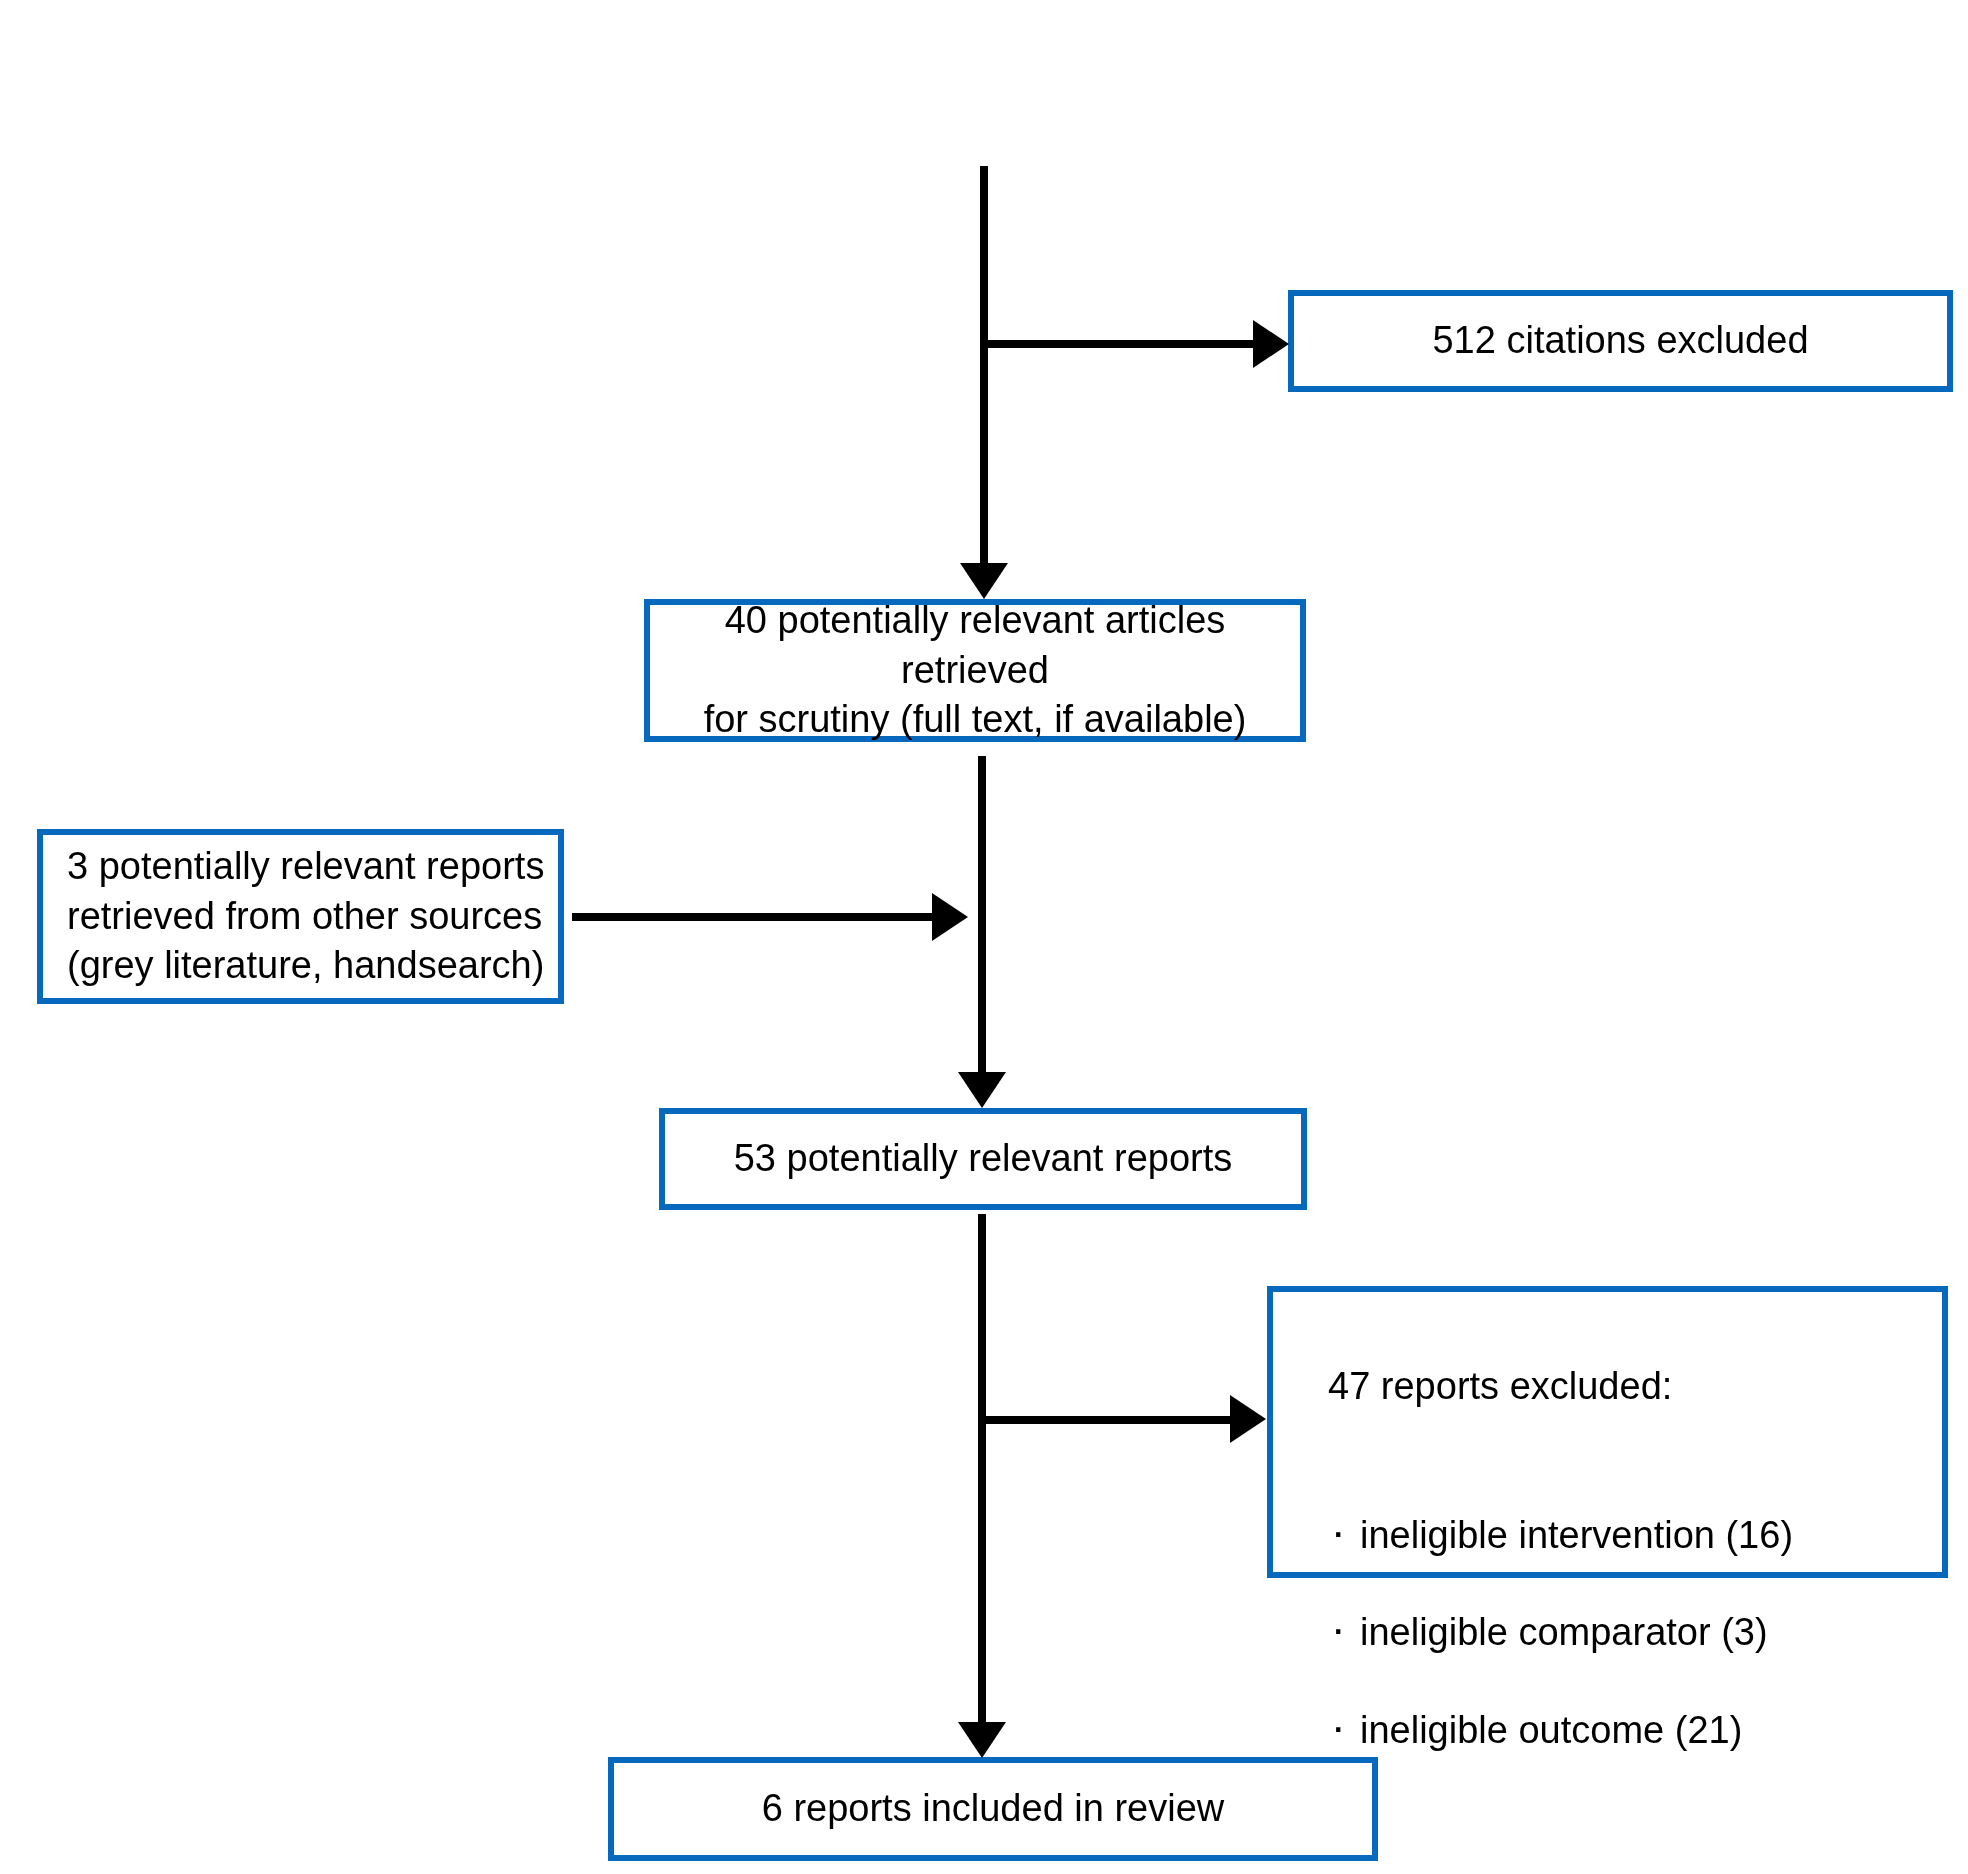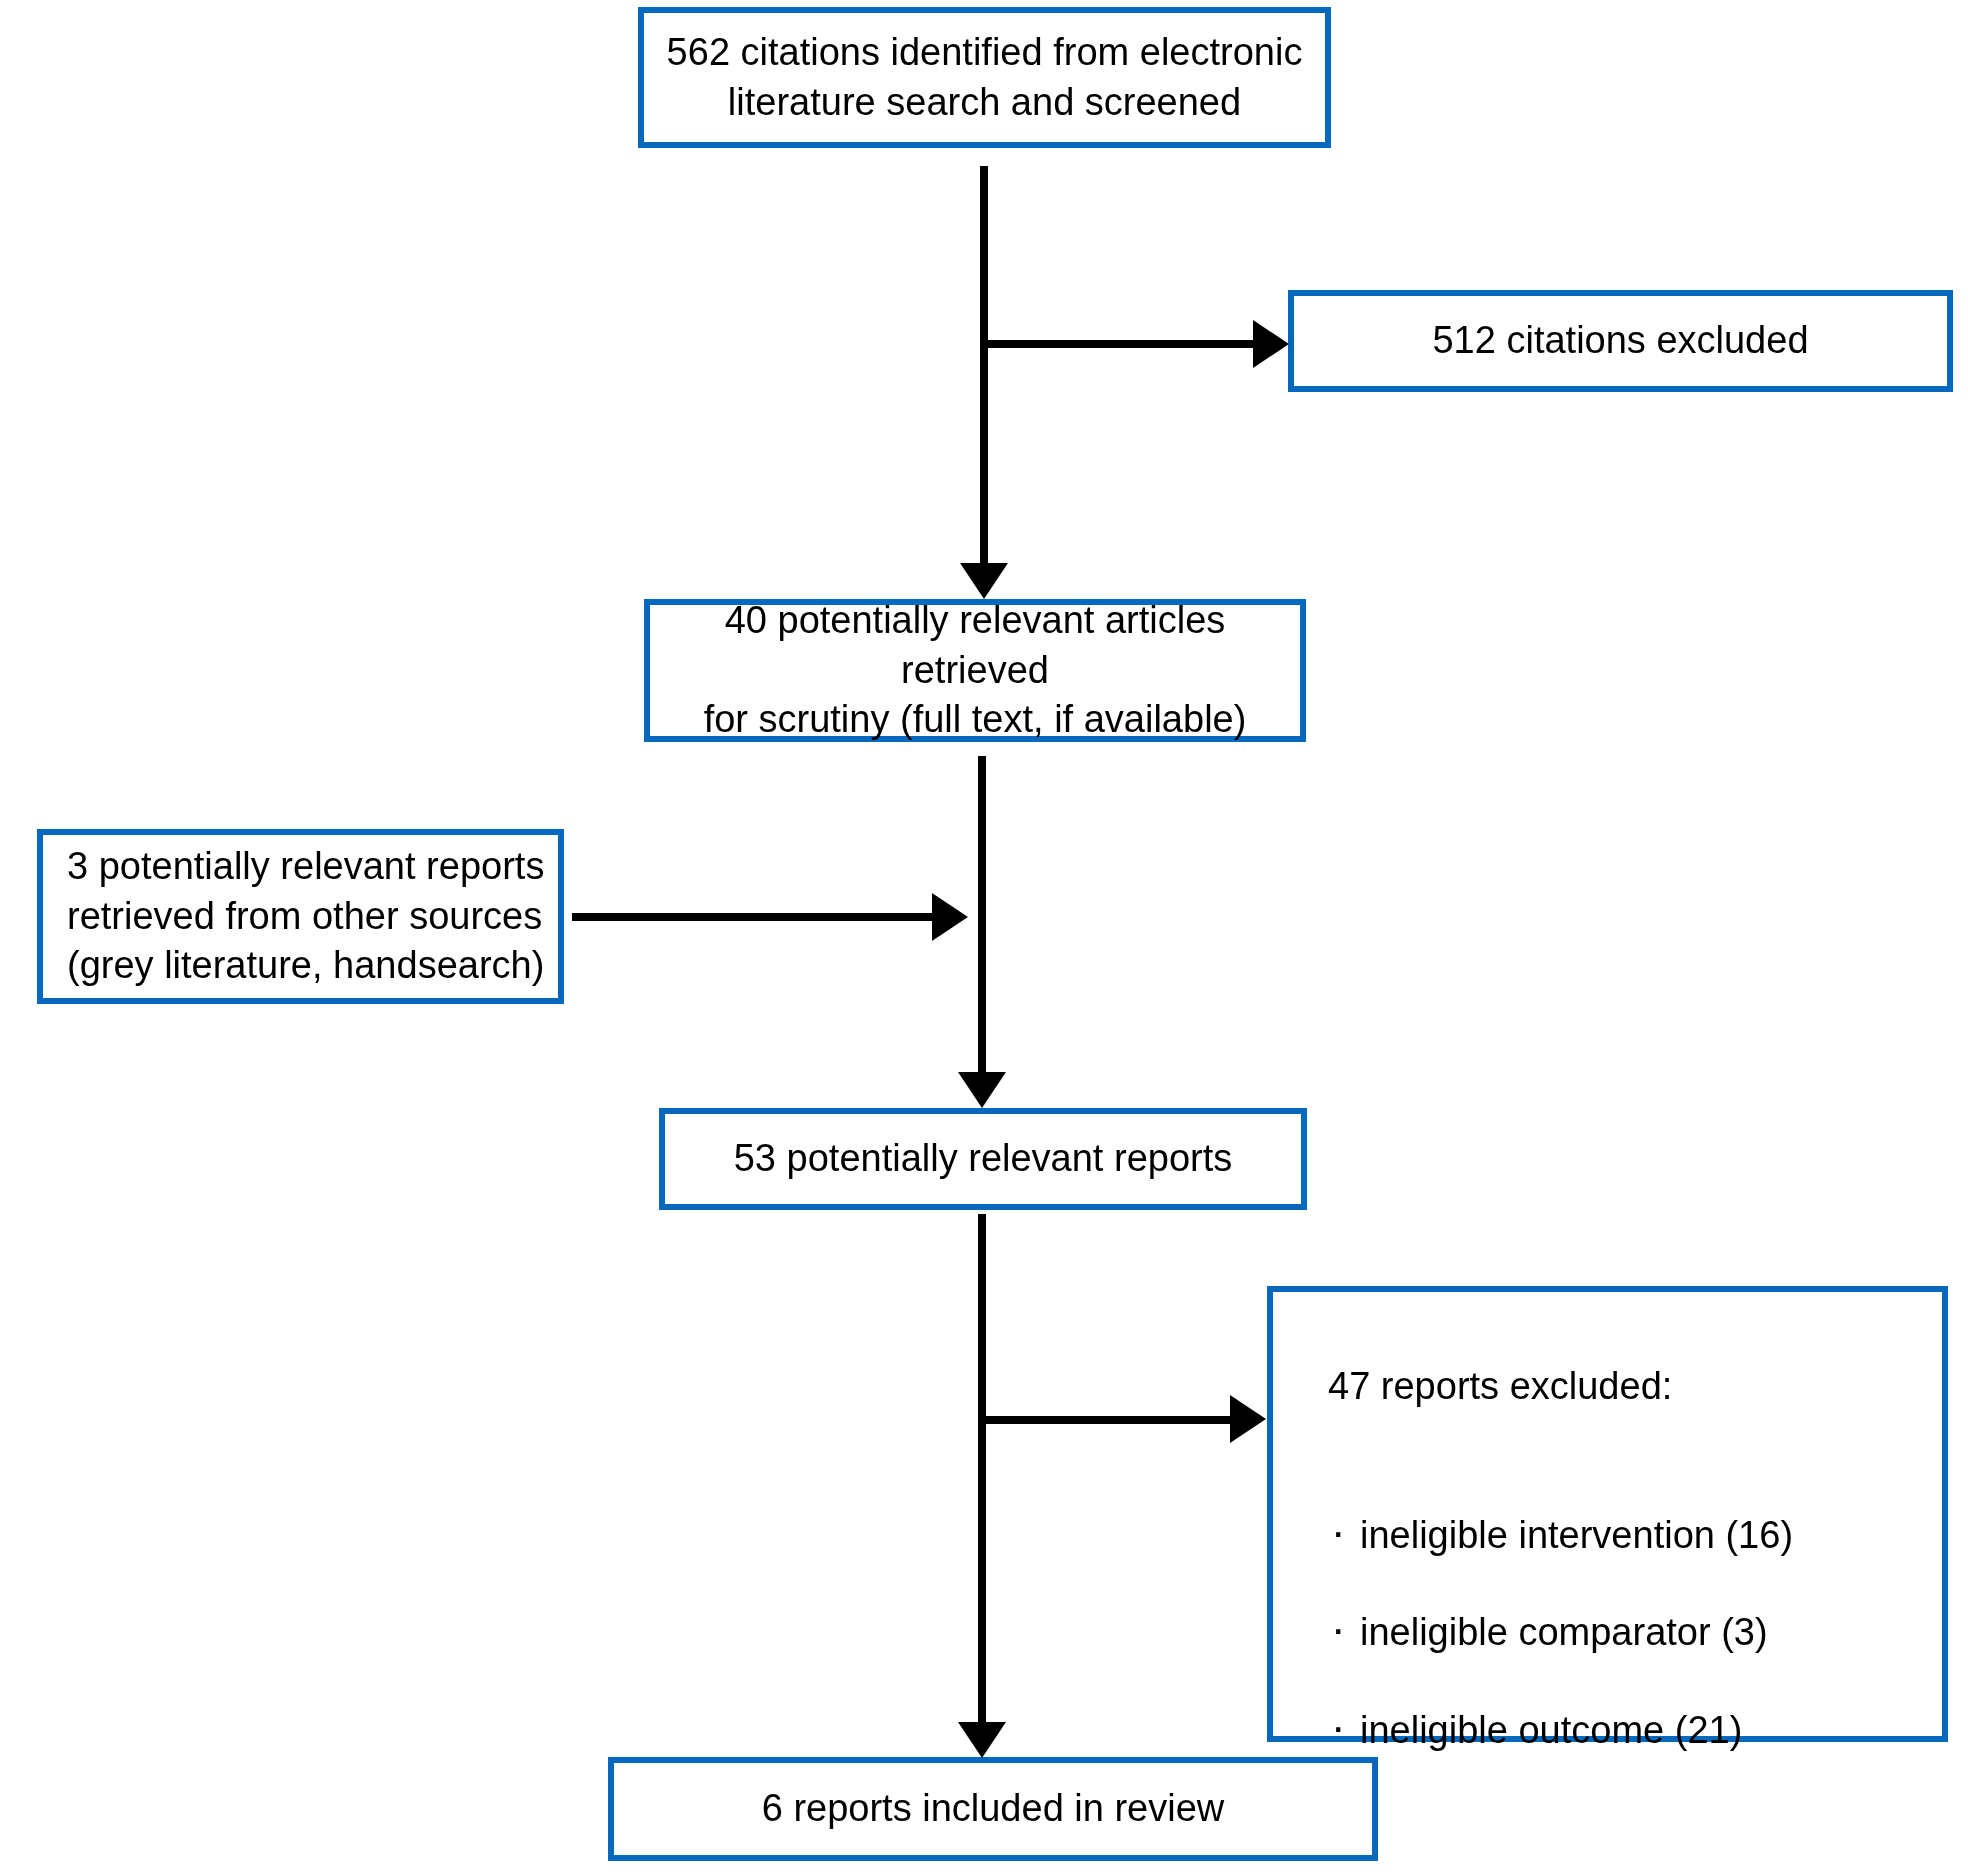--- a/index.html
+++ b/index.html
@@ -40,21 +40,21 @@
     align-items: flex-start;
   }
 
   
   #box-identified   { left: 638px;  top: 7.1px;    width: 693px;  height: 141px; }
   #box-excluded-512 { left: 1288px; top: 290px;  width: 665px;  height: 102px; }
   #box-retrieved-50 { left: 644px;  top: 599px;  width: 662px;  height: 143px; }
   #box-other-src-3  { left: 37px;   top: 829px;  width: 527px;  height: 175px;
                       padding-left: 24px; }
   #box-relevant-53  { left: 659px;  top: 1108px; width: 648px;  height: 102px; }
-  #box-excluded-47  { left: 1267px; top: 1286px; width: 681px;  height: 456px;
+  #box-excluded-47  { left: 1267px; top: 1286px; width: 681px;  height: 292px;
                       padding: 21.4px 16px 0 0; }
   #box-included-6   { left: 608px;  top: 1757px; width: 770px;  height: 104px; text-align: right; }
 
   
   .excl-list {
     width: 100%;
     font-size: 38px;
     line-height: 1.285;
     color: #000;
     text-align: left;
@@ -120,22 +120,20 @@
   #conn-3-vline      { left: 978px; top: 1214px; height: 510px; }
   #conn-3-arrow      { left: 958px; top: 1722px; }
   #conn-3-branch-h   { left: 978px; top: 1416px; width: 258px; }
   #conn-3-branch-ar  { left: 1230px; top: 1395px; }
 </style>
 </head>
 <body>
 
 <div id="canvas">
 
-  <div class="box" id="box-identified">562 citations identified from electronic
-literature search and screened</div>
 
   <div class="box" id="box-excluded-512">512 citations excluded</div>
 
   <div class="box" id="box-retrieved-50">40 potentially relevant articles retrieved
 for scrutiny (full text, if available)</div>
 
   <div class="box left-align" id="box-other-src-3">3 potentially relevant reports
 retrieved from other sources
 (grey literature, handsearch)</div>
 

